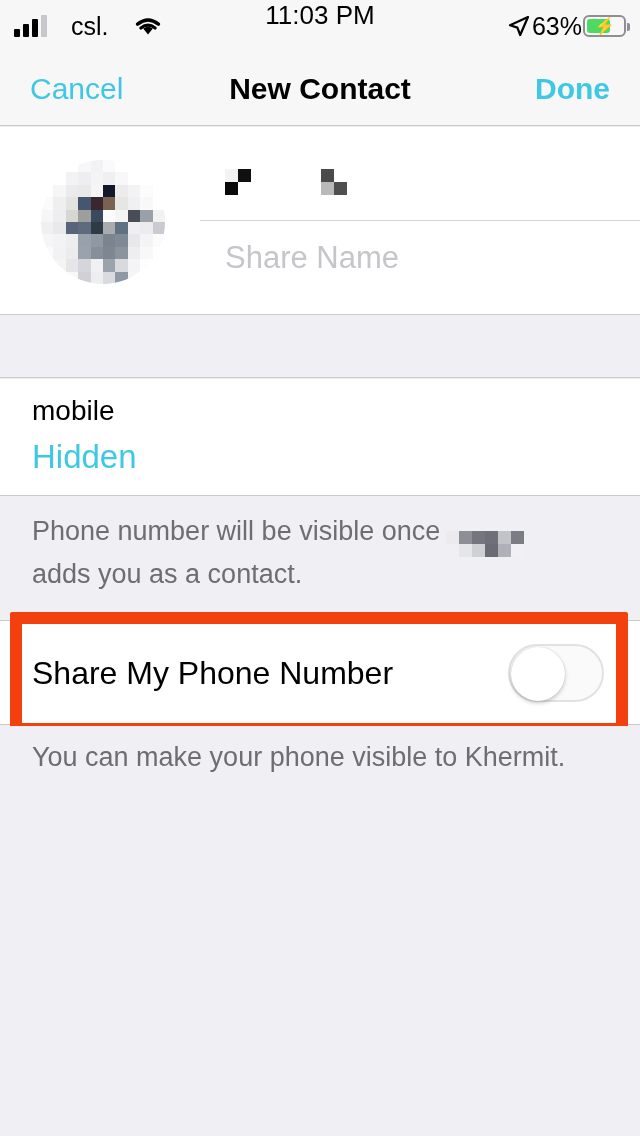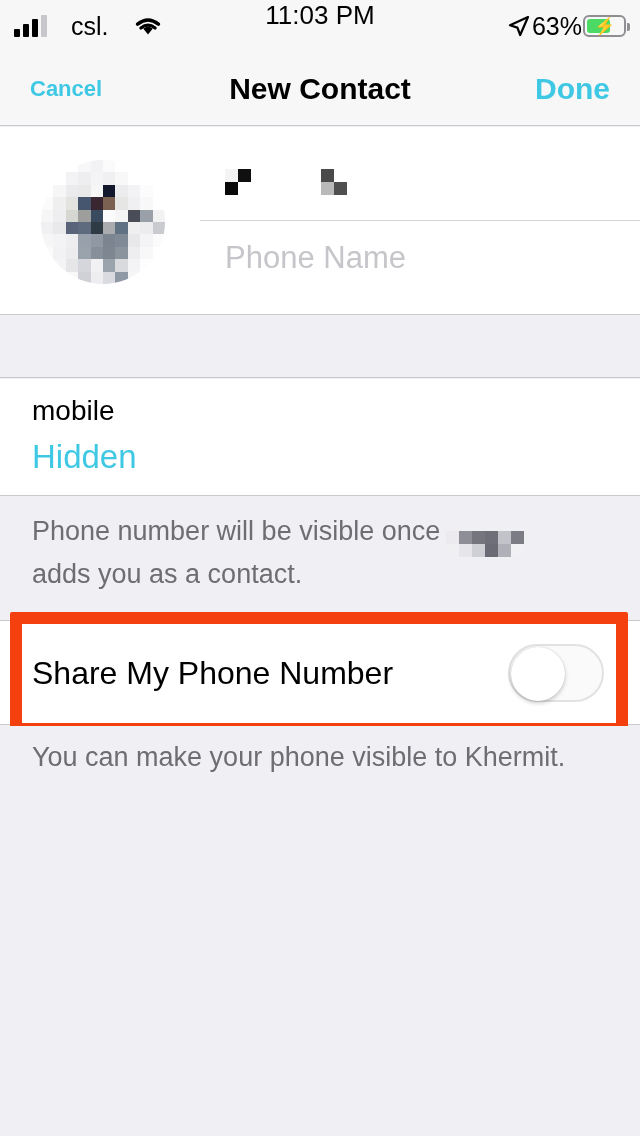--- a/index.html
+++ b/index.html
@@ -115,23 +115,23 @@
     left: 0; top: 52px;
     width: 640px; height: 74px;
     background: #F7F7F7;
     border-bottom: 1px solid #C9C9CE;
     box-sizing: border-box;
   }
   .nav-cancel {
     position: absolute;
     left: 30px; top: 50%;
     transform: translateY(-50%);
-    font-size: 22px;
+    font-size: 30px;
     color: #3FC8E4;
-    font-weight: 700;
+    font-weight: 400;
   }
   .nav-title {
     position: absolute;
     left: 0; right: 0; top: 50%;
     transform: translateY(-50%);
     text-align: center;
     font-size: 30px;
     font-weight: 700;
     color: #000;
   }
@@ -479,21 +479,21 @@
           </div>
           <div class="blk">
             <span style="background:#4a4a4a"></span>
               <span style="background:#ffffff"></span>
             <span style="background:#b9b9b9"></span>
               <span style="background:#4f4f4f"></span>
           </div>
         </div>
       </div>
       <div class="field-row">
-        <div class="field-placeholder">Phone Name</div>
+        <div class="field-placeholder">Share Name</div>
       </div>
     </div>
   </div>
 
   <div class="gap-1"></div>
 
   <div class="phone-section">
     <div class="phone-label">mobile</div>
     <div class="phone-value">Hidden</div>
   </div>

